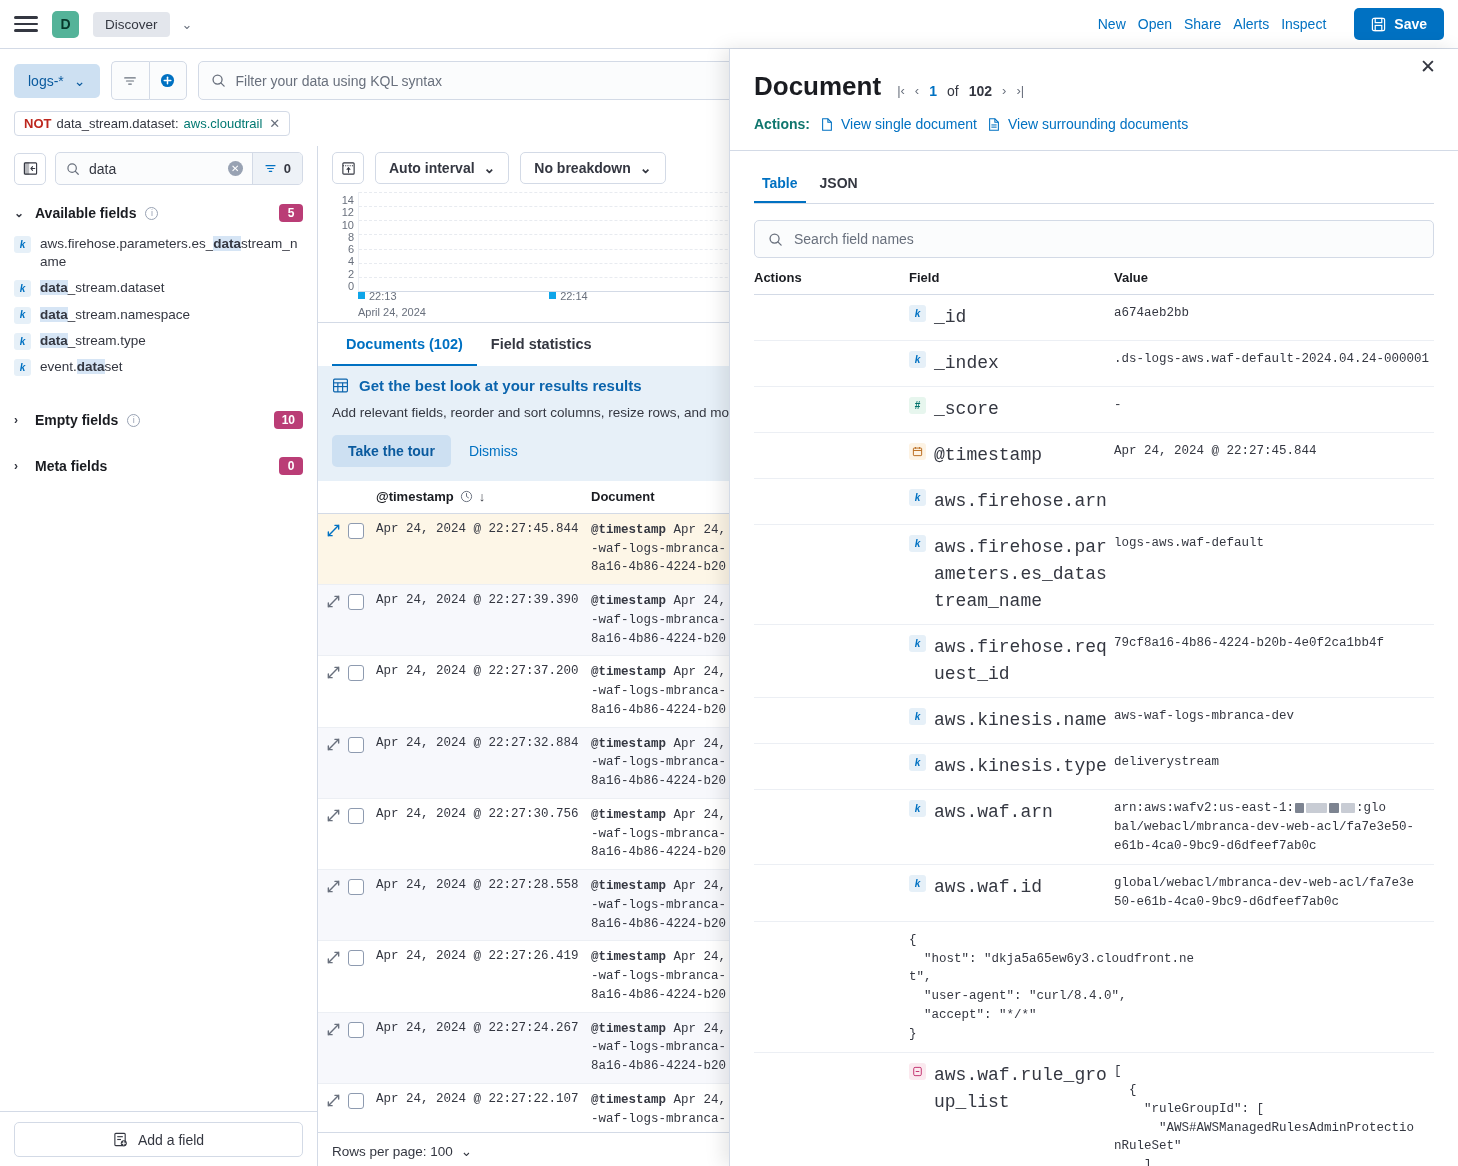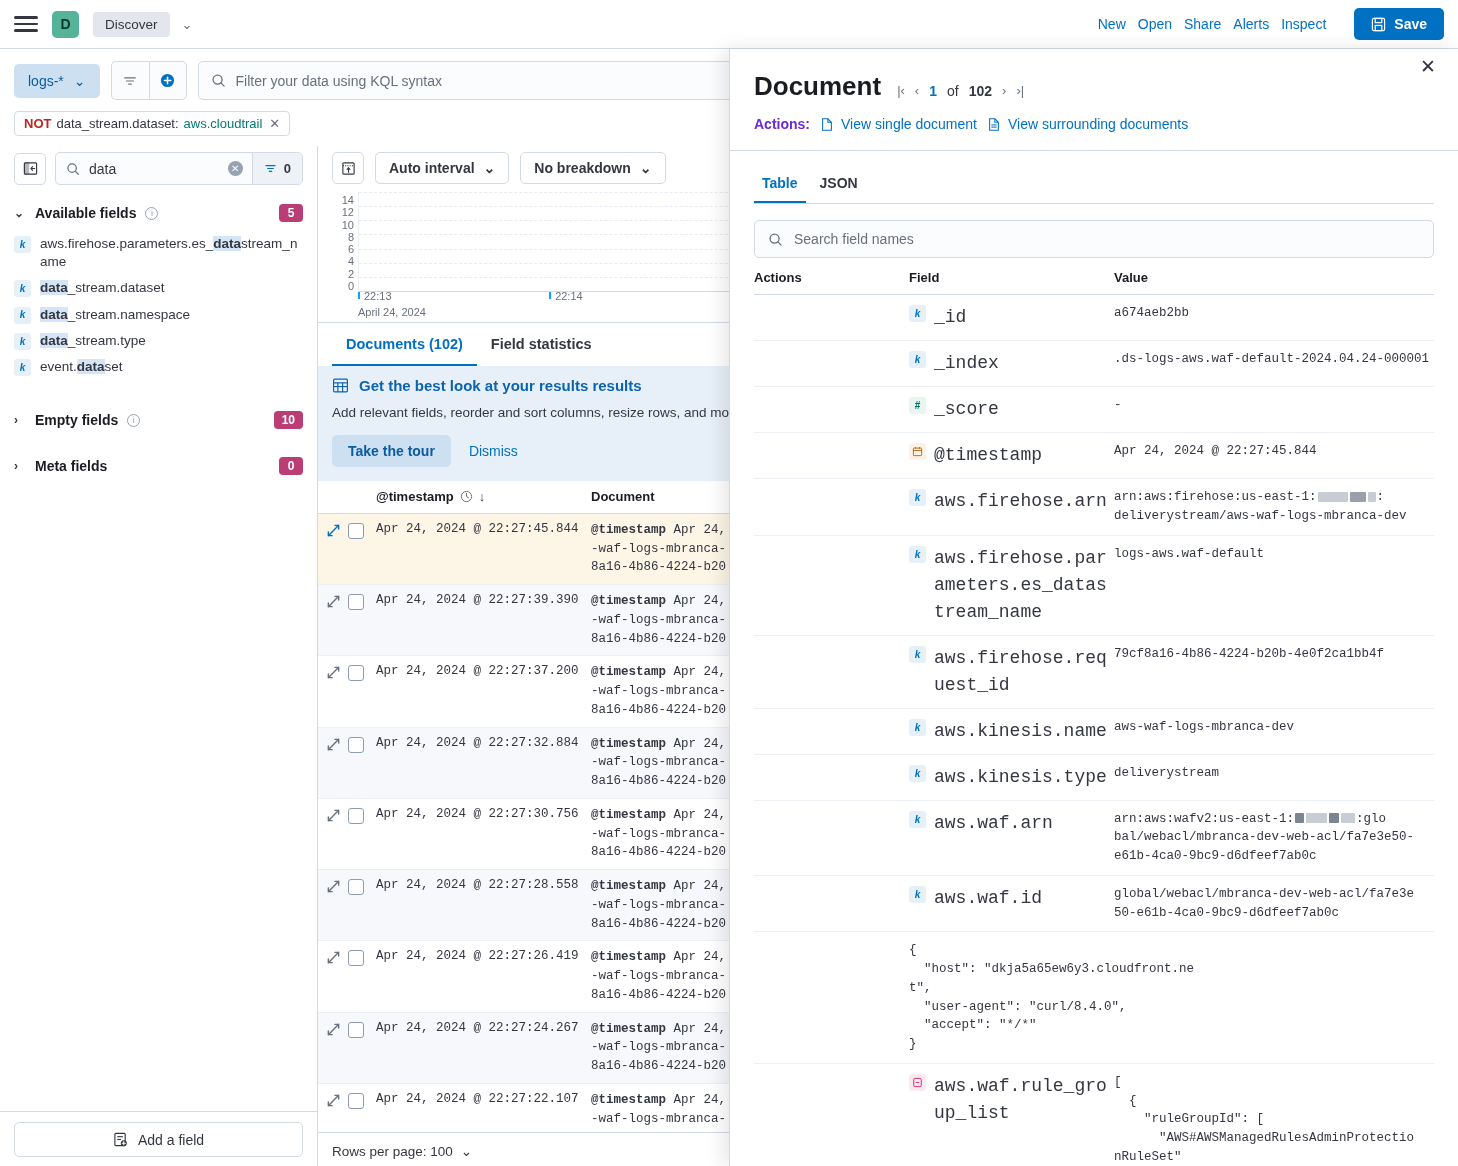--- a/index.html
+++ b/index.html
@@ -165,21 +165,21 @@
   }
   .plot {
     flex: 1; position: relative; border-left: 1px solid #eceff4;
     border-bottom: 1px solid #d3dae6;
   }
   .gridline { position: absolute; left: 0; right: 0; border-top: 1px dashed #e8ebf0; }
   .cursor-line { position: absolute; top: 0; bottom: 0; width: 1px; background: #69707d; }
   .xaxis { display: flex; margin-left: 26px; position: relative; height: 32px; }
   .xtick {
     position: absolute; font-size: 11px; color: #69707d; padding-left: 4px;
-    border-left: 2px solid #0ea5e9; height: 7px; padding-top: 0px;
+    border-left: 7px solid #0ea5e9; height: 7px; padding-top: 0px;
   }
   .xtick span { position: relative; top: -2px; white-space: nowrap;}
   .xdate { position: absolute; top: 14px; font-size: 11px; color: #69707d; }
   .hist-right-ts {
     text-align: right; font-size: 12.5px; color: #343741; padding: 6px 14px 0 0;
   }
   .content-divider { border-top: 1px solid #d3dae6; margin-top: 10px; }
 
   
   .doc-tabs { display: flex; gap: 0; padding: 0 14px; }
@@ -241,21 +241,21 @@
     z-index: 5; display: flex; flex-direction: column;
   }
   .fly-head { padding: 22px 24px 18px 24px; border-bottom: 1px solid #d3dae6; position: relative;}
   .fly-title-row { display: flex; align-items: baseline; gap: 16px; }
   .fly-title { font-size: 26px; font-weight: bold; color: #1a1c21; }
   .fly-pager { display: flex; align-items: center; gap: 10px; font-size: 14px; color: #343741;}
   .pg-ic { color: #69707d; cursor: pointer; font-size: 13px; }
   .pg-cur { color: #0071c2; font-weight: bold; }
   .pg-tot { font-weight: bold; }
   .fly-actions { display: flex; align-items: center; gap: 10px; margin-top: 14px; font-size: 14px; }
-  .fly-actions .lbl { font-weight: bold; color: #6d28d9; }
+  .fly-actions .lbl { font-weight: bold; color: #0f766e; }
   .fly-act {
     display: inline-flex; align-items: flex-end; gap: 7px; color: #0071c2;
     font-weight: 500; cursor: pointer;
   }
   .fly-close {
     position: absolute; top: 8px; right: 22px; font-size: 19px; color: #343741;
     cursor: pointer; line-height: 1;
   }
   .fly-body { padding: 18px 24px 0 24px; flex: 1; overflow: hidden; }
   .fly-tabs { display: flex; gap: 6px; border-bottom: 1px solid #d3dae6; }
@@ -787,22 +787,20 @@
       </div>
       <div class="c-val val-txt">Apr 24, 2024 @ 22:27:45.844</div>
     </div>
 
     <div class="docrow">
       <div class="c-act"></div>
       <div class="c-fld">
         <span class="ftype">k</span>
         <span class="fld-name">aws.firehose.arn</span>
       </div>
-      <div class="c-val val-txt">arn:aws:firehose:us-east-1:<span class="redact" style="width:30px"></span><span class="redact" style="width:16px;background:#9aa0ab"></span><span class="redact" style="width:8px"></span>:
-deliverystream/aws-waf-logs-mbranca-dev</div>
     </div>
 
     <div class="docrow">
       <div class="c-act"></div>
       <div class="c-fld">
         <span class="ftype">k</span>
         <span class="fld-name">aws.firehose.parameters.es_datastream_name</span>
       </div>
       <div class="c-val val-txt">logs-aws.waf-default</div>
     </div>

